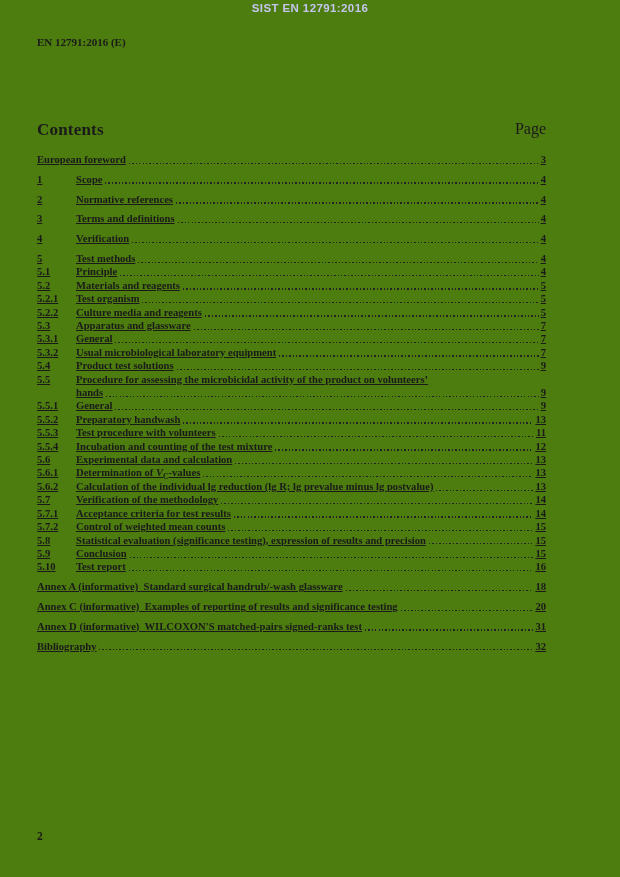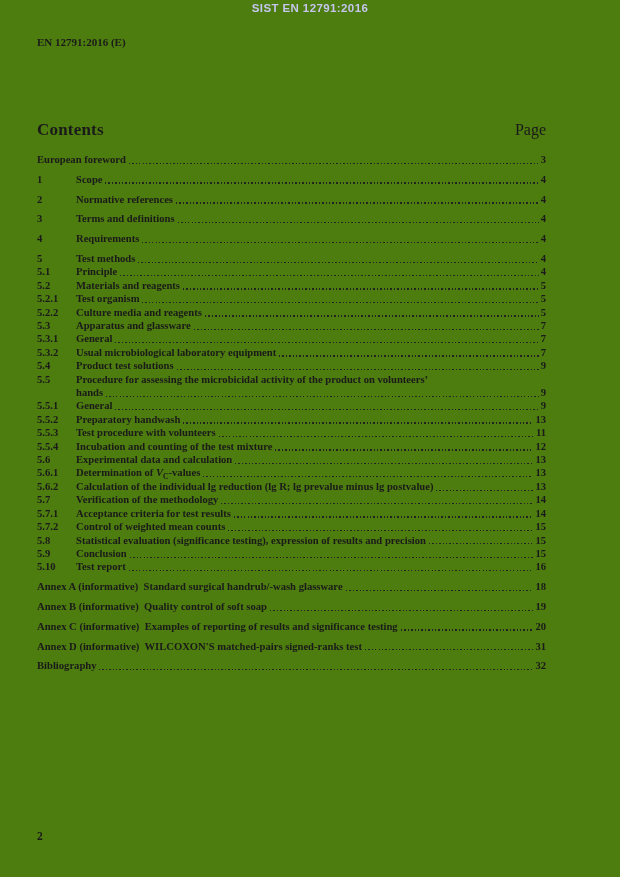--- a/index.html
+++ b/index.html
@@ -30,40 +30,40 @@
   }
   .contents {
     position: absolute;
     left: 37px;
     top: 120px;
     width: 509px;
   }
   .contents-header {
     display: flex;
     justify-content: space-between;
-    align-items: center;
+    align-items: flex-start;
   }
   .contents-title {
     margin: 0;
     font-size: 17px;
     font-weight: bold;
     letter-spacing: 0.2px;
   }
   .page-label {
     font-size: 16px;
     font-weight: normal;
   }
   .toc { margin-top: 13px; }
   .toc-entry {
     font-size: 10.6px;
     line-height: 13.4px;
     font-weight: bold;
   }
   .toc-entry.major { margin-top: 6.4px; }
-  .toc-line { display: flex; align-items: flex-end; }
+  .toc-line { display: flex; align-items: flex-end; text-decoration: underline; }
   .toc-line .num { width: 39px; flex: 0 0 39px; }
   .toc-line .t { white-space: pre-wrap; }
   .toc-line .indent { width: 39px; flex: 0 0 39px; }
   .dots {
     flex: 1 1 auto;
     min-width: 4px;
     height: 1.3px;
     margin: 0 2px 0 3px;
     align-self: flex-end;
     position: relative;
@@ -121,21 +121,21 @@
           <div class="toc-line">
             <span class="num">3</span>
             <span class="t">Terms and definitions</span>
             <span class="dots"></span>
             <span class="pg">4</span>
           </div>
         </div>
         <div class="toc-entry major">
           <div class="toc-line">
             <span class="num">4</span>
-            <span class="t">Requirements</span>
+            <span class="t">Verification</span>
             <span class="dots"></span>
             <span class="pg">4</span>
           </div>
         </div>
         <div class="toc-entry major">
           <div class="toc-line">
             <span class="num">5</span>
             <span class="t">Test methods</span>
             <span class="dots"></span>
             <span class="pg">4</span>
@@ -319,27 +319,20 @@
             <span class="t">Test report</span>
             <span class="dots"></span>
             <span class="pg">16</span>
           </div>
         </div>
         <div class="toc-entry major">
           <div class="toc-line">
             <span class="t">Annex A (informative)  Standard surgical handrub/-wash glassware</span>
             <span class="dots"></span>
             <span class="pg">18</span>
-          </div>
-        </div>
-        <div class="toc-entry major">
-          <div class="toc-line">
-            <span class="t">Annex B (informative)  Quality control of soft soap</span>
-            <span class="dots"></span>
-            <span class="pg">19</span>
           </div>
         </div>
         <div class="toc-entry major">
           <div class="toc-line">
             <span class="t">Annex C (informative)  Examples of reporting of results and significance testing</span>
             <span class="dots"></span>
             <span class="pg">20</span>
           </div>
         </div>
         <div class="toc-entry major">

